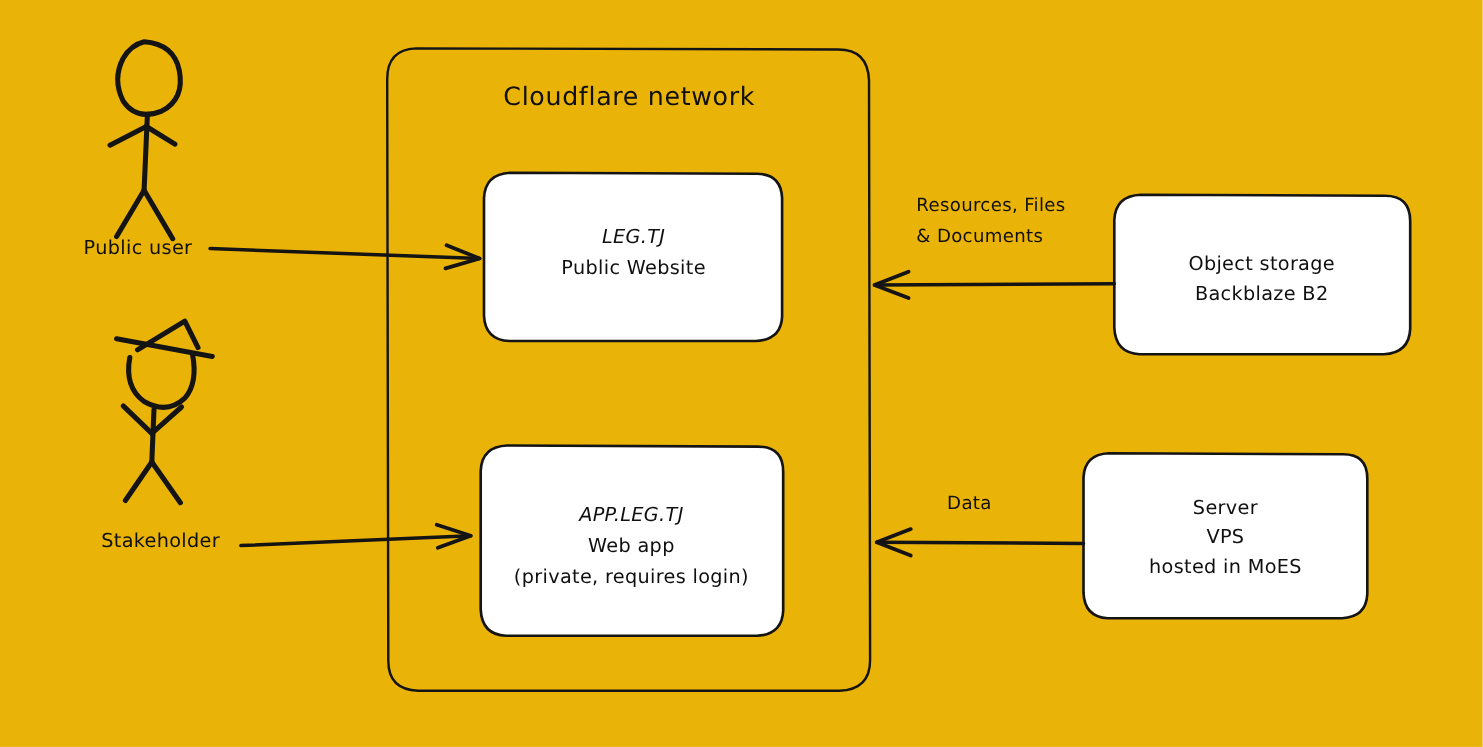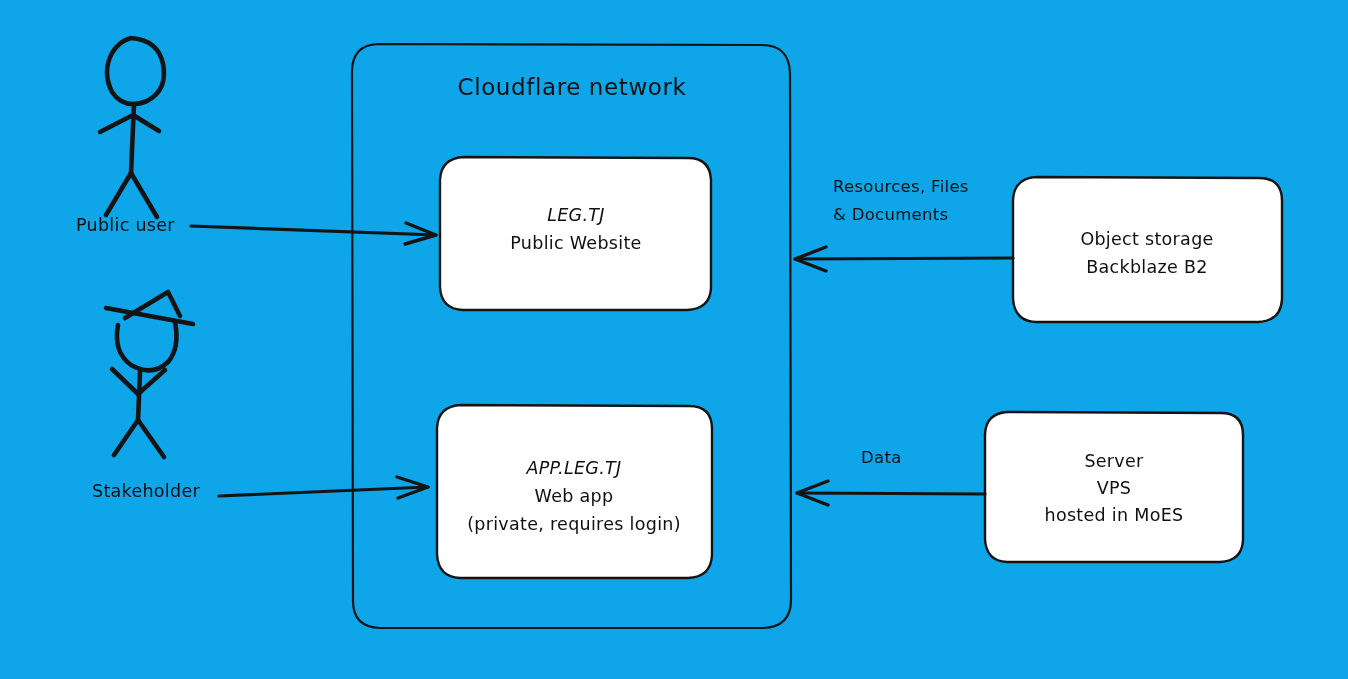--- a/index.html
+++ b/index.html
@@ -10,21 +10,21 @@
   body {
     width: 1348px;
     height: 679px;
     overflow: hidden;
     font-family: "DejaVu Sans", sans-serif;
   }
   #diagram-root {
     position: relative;
     width: 1348px;
     height: 679px;
-    background: #0ea5e9;
+    background: #eab308;
   }
   svg.canvas {
     position: absolute;
     left: 0;
     top: 0;
     width: 1348px;
     height: 679px;
   }
   .boxline {
     fill: #ffffff;

